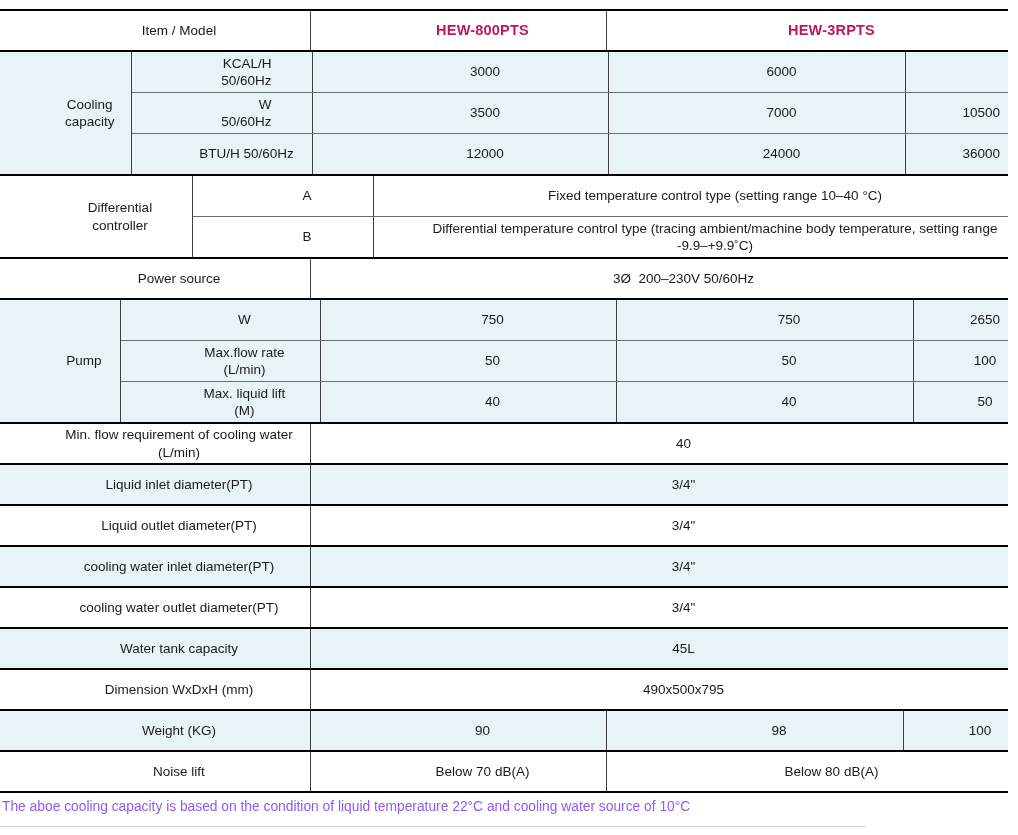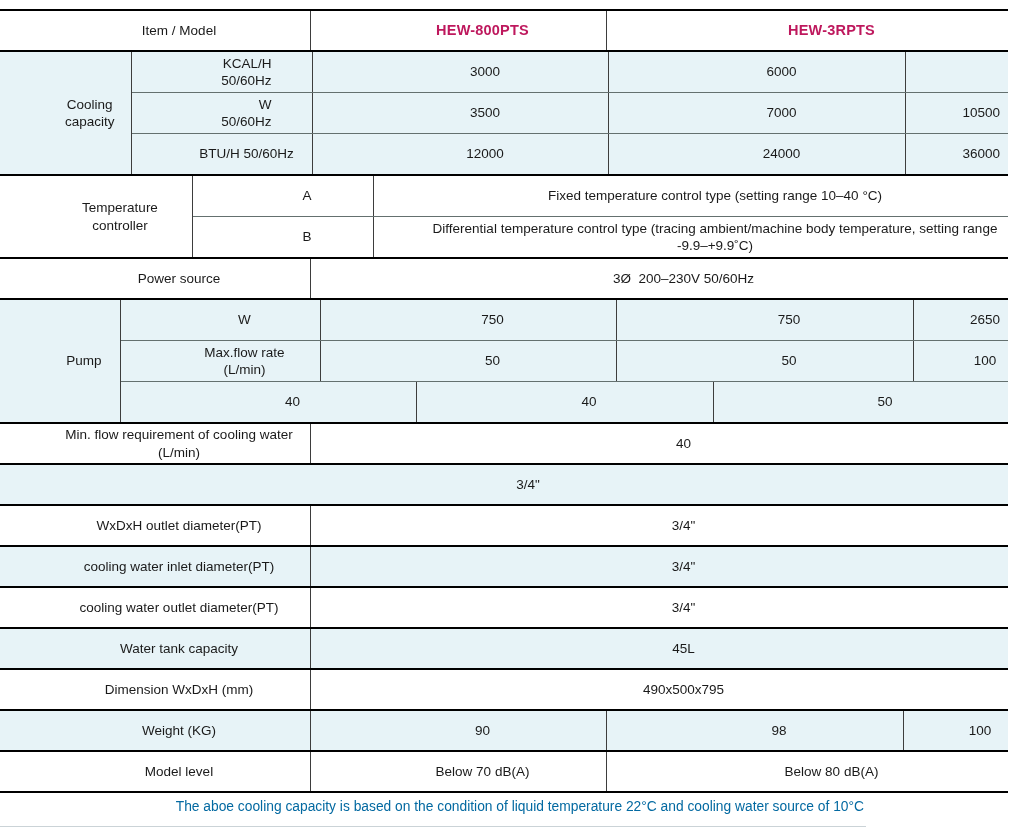--- a/index.html
+++ b/index.html
@@ -21,22 +21,22 @@
   .w-sub{width:133px;text-align:right;}   
   .w-plbl{width:111px;text-align:center;}  
   .w-psub{width:152px;}  
   .w-full{width:263px;}  
   .w-v1{width:248px;}
   .w-v2{width:249px;}
   .w-v3{flex:1;text-align:center;}
   .w-merge{flex:1;}
   .hdr .c{font-size:13.5px;}
   .hdr .model{font-weight:bold;font-size:14.5px;color:#be185d;letter-spacing:.2px;}
-  .note{width:866px;box-sizing:border-box;color:#0369a1;font-size:13.8px;
-        padding:6px 2px 12px 2px;border-bottom:1px solid #cbd3d7;text-align:right;}
+  .note{width:866px;box-sizing:border-box;color:#8b5cf6;font-size:13.8px;
+        padding:6px 2px 12px 2px;border-bottom:1px solid #cbd3d7;}
 </style>
 </head>
 <body>
 
 <div class="page">
   <div class="tbl">
 
     <div class="row hdr">
       <div class="c w-full br">Item / Model</div>
       <div class="c w-v1 br model">HEW-800PTS</div>
@@ -63,21 +63,21 @@
         <div class="row sep-n">
           <div class="c w-sub br">BTU/H 50/60Hz</div>
           <div class="c w-v1 br">12000</div>
           <div class="c w-v2 br">24000</div>
           <div class="c w-v3">36000</div>
         </div>
       </div>
     </div>
 
     <div class="section sep-k">
-      <div class="c w-lbl br">Temperature
+      <div class="c w-lbl br">Differential
 controller</div>
       <div class="rows">
         <div class="row">
           <div class="c w-sub br">A</div>
           <div class="c w-merge">Fixed temperature control type (setting range 10–40 °C)</div>
         </div>
         <div class="row sep-n">
           <div class="c w-sub br">B</div>
           <div class="c w-merge">Differential temperature control type (tracing ambient/machine body temperature, setting range -9.9–+9.9˚C)</div>
         </div>
@@ -99,39 +99,42 @@
           <div class="c w-v3">2650</div>
         </div>
         <div class="row sep-n">
           <div class="c w-psub br">Max.flow rate
 (L/min)</div>
           <div class="c w-v1 br">50</div>
           <div class="c w-v2 br">50</div>
           <div class="c w-v3">100</div>
         </div>
         <div class="row sep-n">
+          <div class="c w-psub br">Max. liquid lift
+(M)</div>
           <div class="c w-v1 br">40</div>
           <div class="c w-v2 br">40</div>
           <div class="c w-v3">50</div>
         </div>
       </div>
     </div>
 
     <div class="row sep-k">
       <div class="c w-full br">Min. flow requirement of cooling water
 (L/min)</div>
       <div class="c w-merge">40</div>
     </div>
 
     <div class="row sep-k blue">
+      <div class="c w-full br">Liquid inlet diameter(PT)</div>
       <div class="c w-merge">3/4"</div>
     </div>
 
     <div class="row sep-k">
-      <div class="c w-full br">WxDxH outlet diameter(PT)</div>
+      <div class="c w-full br">Liquid outlet diameter(PT)</div>
       <div class="c w-merge">3/4"</div>
     </div>
 
     <div class="row sep-k blue">
       <div class="c w-full br">cooling water inlet diameter(PT)</div>
       <div class="c w-merge">3/4"</div>
     </div>
 
     <div class="row sep-k">
       <div class="c w-full br">cooling water outlet diameter(PT)</div>
@@ -149,21 +152,21 @@
     </div>
 
     <div class="row sep-k blue">
       <div class="c w-full br">Weight (KG)</div>
       <div class="c w-v1 br">90</div>
       <div class="c w-v2 br">98</div>
       <div class="c w-v3">100</div>
     </div>
 
     <div class="row sep-k">
-      <div class="c w-full br">Model level</div>
+      <div class="c w-full br">Noise lift</div>
       <div class="c w-v1 br">Below 70 dB(A)</div>
       <div class="c w-merge">Below 80 dB(A)</div>
     </div>
 
   </div>
 
   <div class="note">The aboe cooling capacity is based on the condition of liquid temperature 22°C and cooling water source of 10°C</div>
 </div>
 
 </body></html>

